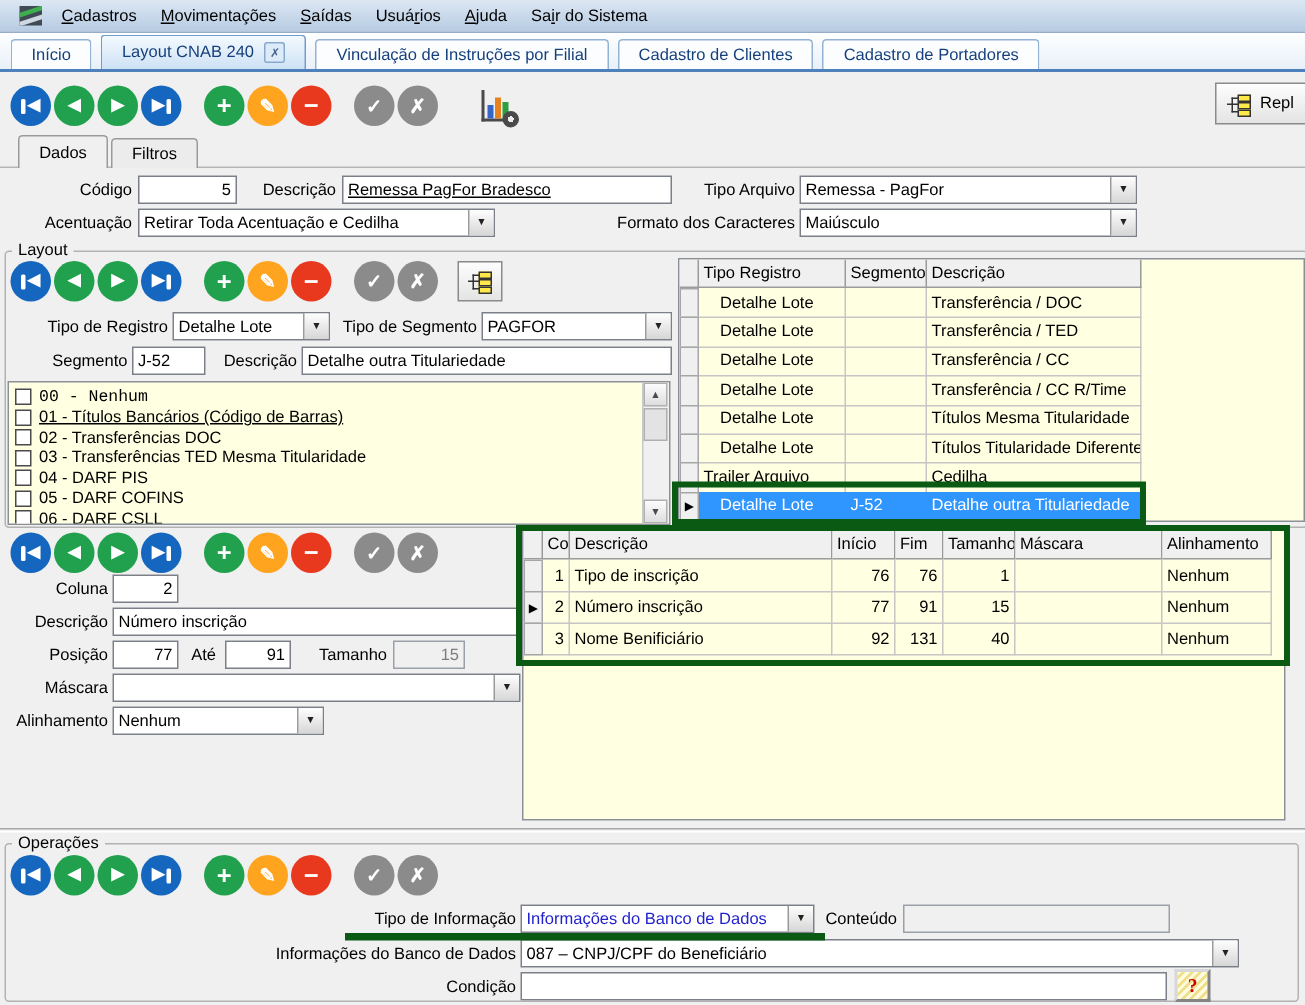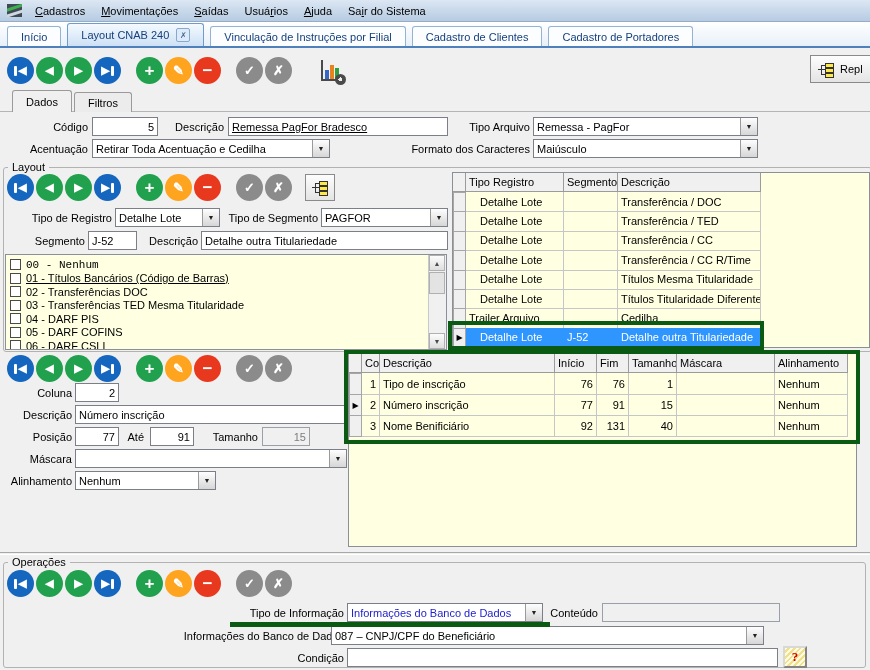--- a/index.html
+++ b/index.html
@@ -2,21 +2,21 @@
 <html><head>
 <meta charset="utf-8">
 <style>
   html,body{margin:0;padding:0;background:#666;}
   #app{position:relative;width:870px;height:670px;overflow:hidden;background:#f0f0f0;
        font-family:"Liberation Sans",sans-serif;font-size:11px;color:#000;}
   .abs{position:absolute;}
   
   .menubar{left:0;top:0;width:870px;height:22px;box-sizing:border-box;
     background:linear-gradient(#dce7f3,#b6cbe2);border-bottom:1px solid #96accer;
-    border-bottom:1px solid #96acc7;display:flex;align-items:center;padding-left:6px;}
+    border-bottom:1px solid #96acc7;display:flex;align-items:center;padding-left:12px;}
   .menu-item{padding:2px 8px;cursor:default;white-space:nowrap;}
   .appicon{position:relative;width:15px;height:13px;margin:0 5px 0 1px;background:#3f4a55;overflow:hidden;}
   .appicon::before{content:"";position:absolute;left:-3px;top:2px;width:22px;height:3px;background:#3fae4e;transform:rotate(-18deg);}
   .appicon::after{content:"";position:absolute;left:-3px;top:8px;width:22px;height:3px;background:#cfd8e0;transform:rotate(-18deg);}
   
   .wtabbar{left:0;top:22px;width:870px;height:26px;box-sizing:border-box;
     background:linear-gradient(#ffffff,#e7f0f9);border-bottom:2px solid #4e81bc;
     display:flex;align-items:flex-end;padding-left:7px;gap:6px;}
   .wtab{height:19px;display:flex;align-items:center;gap:7px;padding:0 13px;background:#fbfdff;
     border:1px solid #94b3d4;border-bottom:none;border-radius:3px 3px 0 0;color:#16407c;white-space:nowrap;}
@@ -268,21 +268,21 @@
   <span class="grouplabel" style="left:8px;top:556px">Operações</span>
 
   <span class="lbl" style="left:235px;top:606px;width:109px">Tipo de Informação</span>
   <div class="combo" style="left:347px;top:603px;width:196px">
     <span class="val" style="color:#2222cc">Informações do Banco de Dados</span>
     <span class="btn">▼</span>
   </div>
   <span class="lbl" style="left:546px;top:606px;width:52px">Conteúdo</span>
   <input class="inp dis abs" style="left: 602px; top: 603px; width: 178px;" value="">
   <span class="lbl" style="left:30px;top:629px;width:314px">Informações do Banco de Dados</span>
-  <div class="combo" style="left:331px;top:626px;width:433px">
+  <div class="combo" style="left:347px;top:626px;width:479px">
     <span class="val">087 – CNPJ/CPF do Beneficiário</span>
     <span class="btn">▼</span>
   </div>
   <span class="lbl" style="left:288px;top:651px;width:56px">Condição</span>
   <input class="inp abs" style="left: 347px; top: 648px; width: 431px;" value="">
   <div class="helpbtn abs">?</div>
 
   <div class="anno" style="left:448px;top:321px;width:316px;height:29px"></div>
   <div class="anno" style="left:344px;top:350px;width:516px;height:94px"></div>
   <div class="annoline" style="left:230px;top:622px;width:320px;height:5px"></div>

